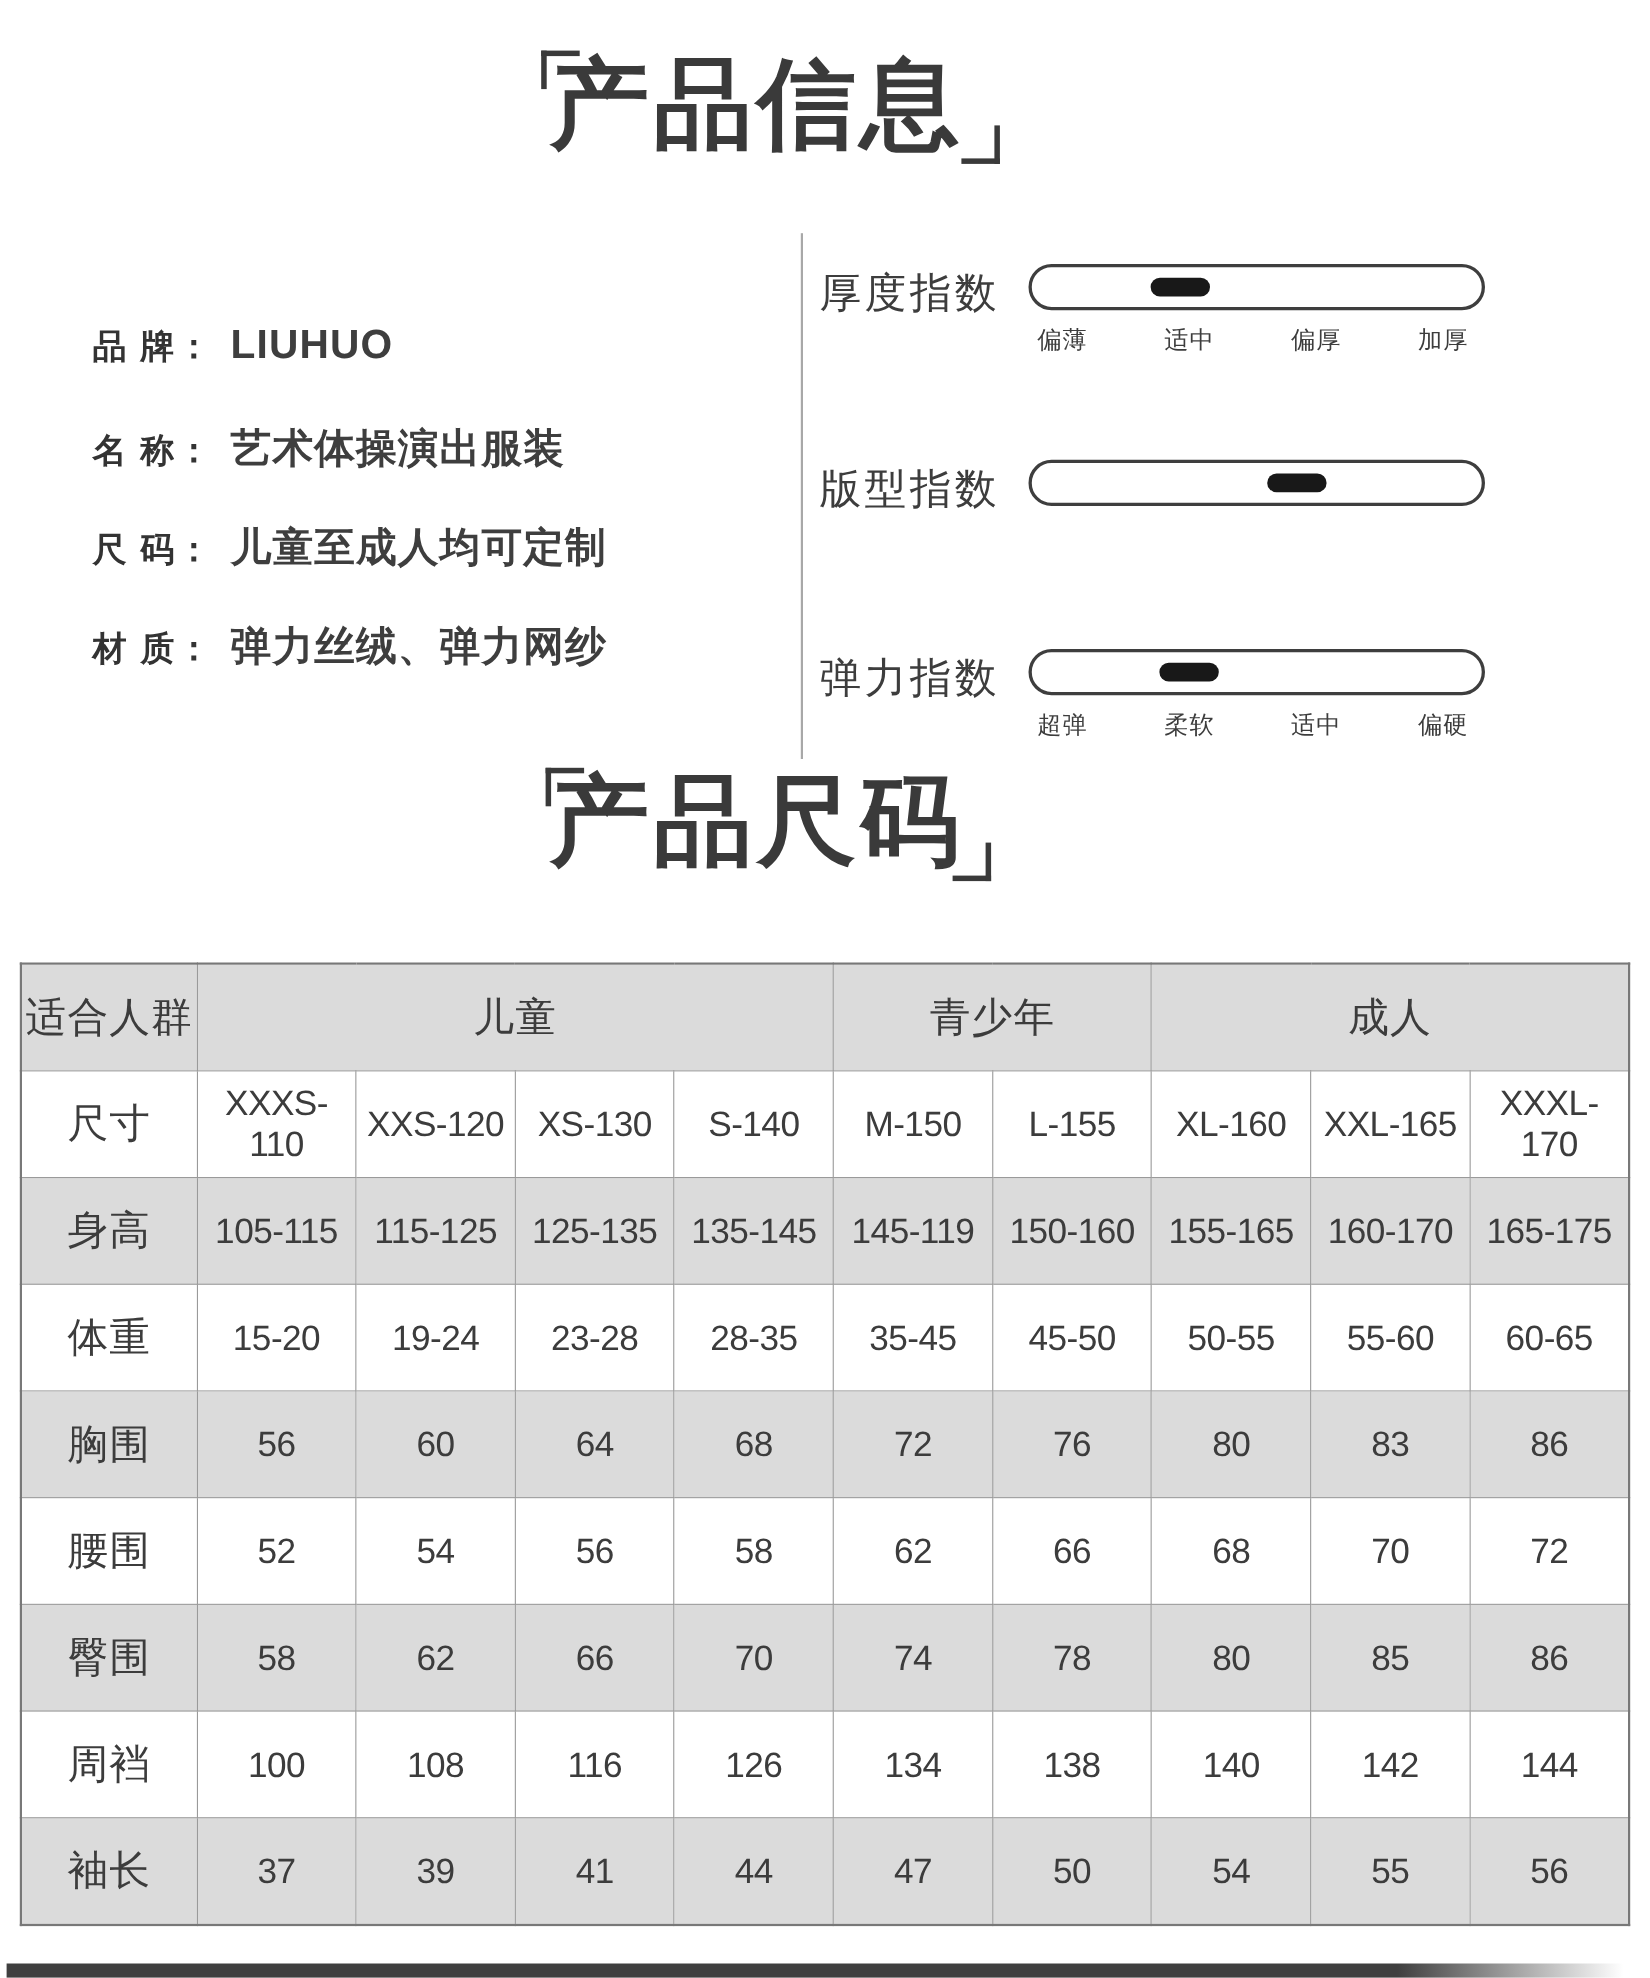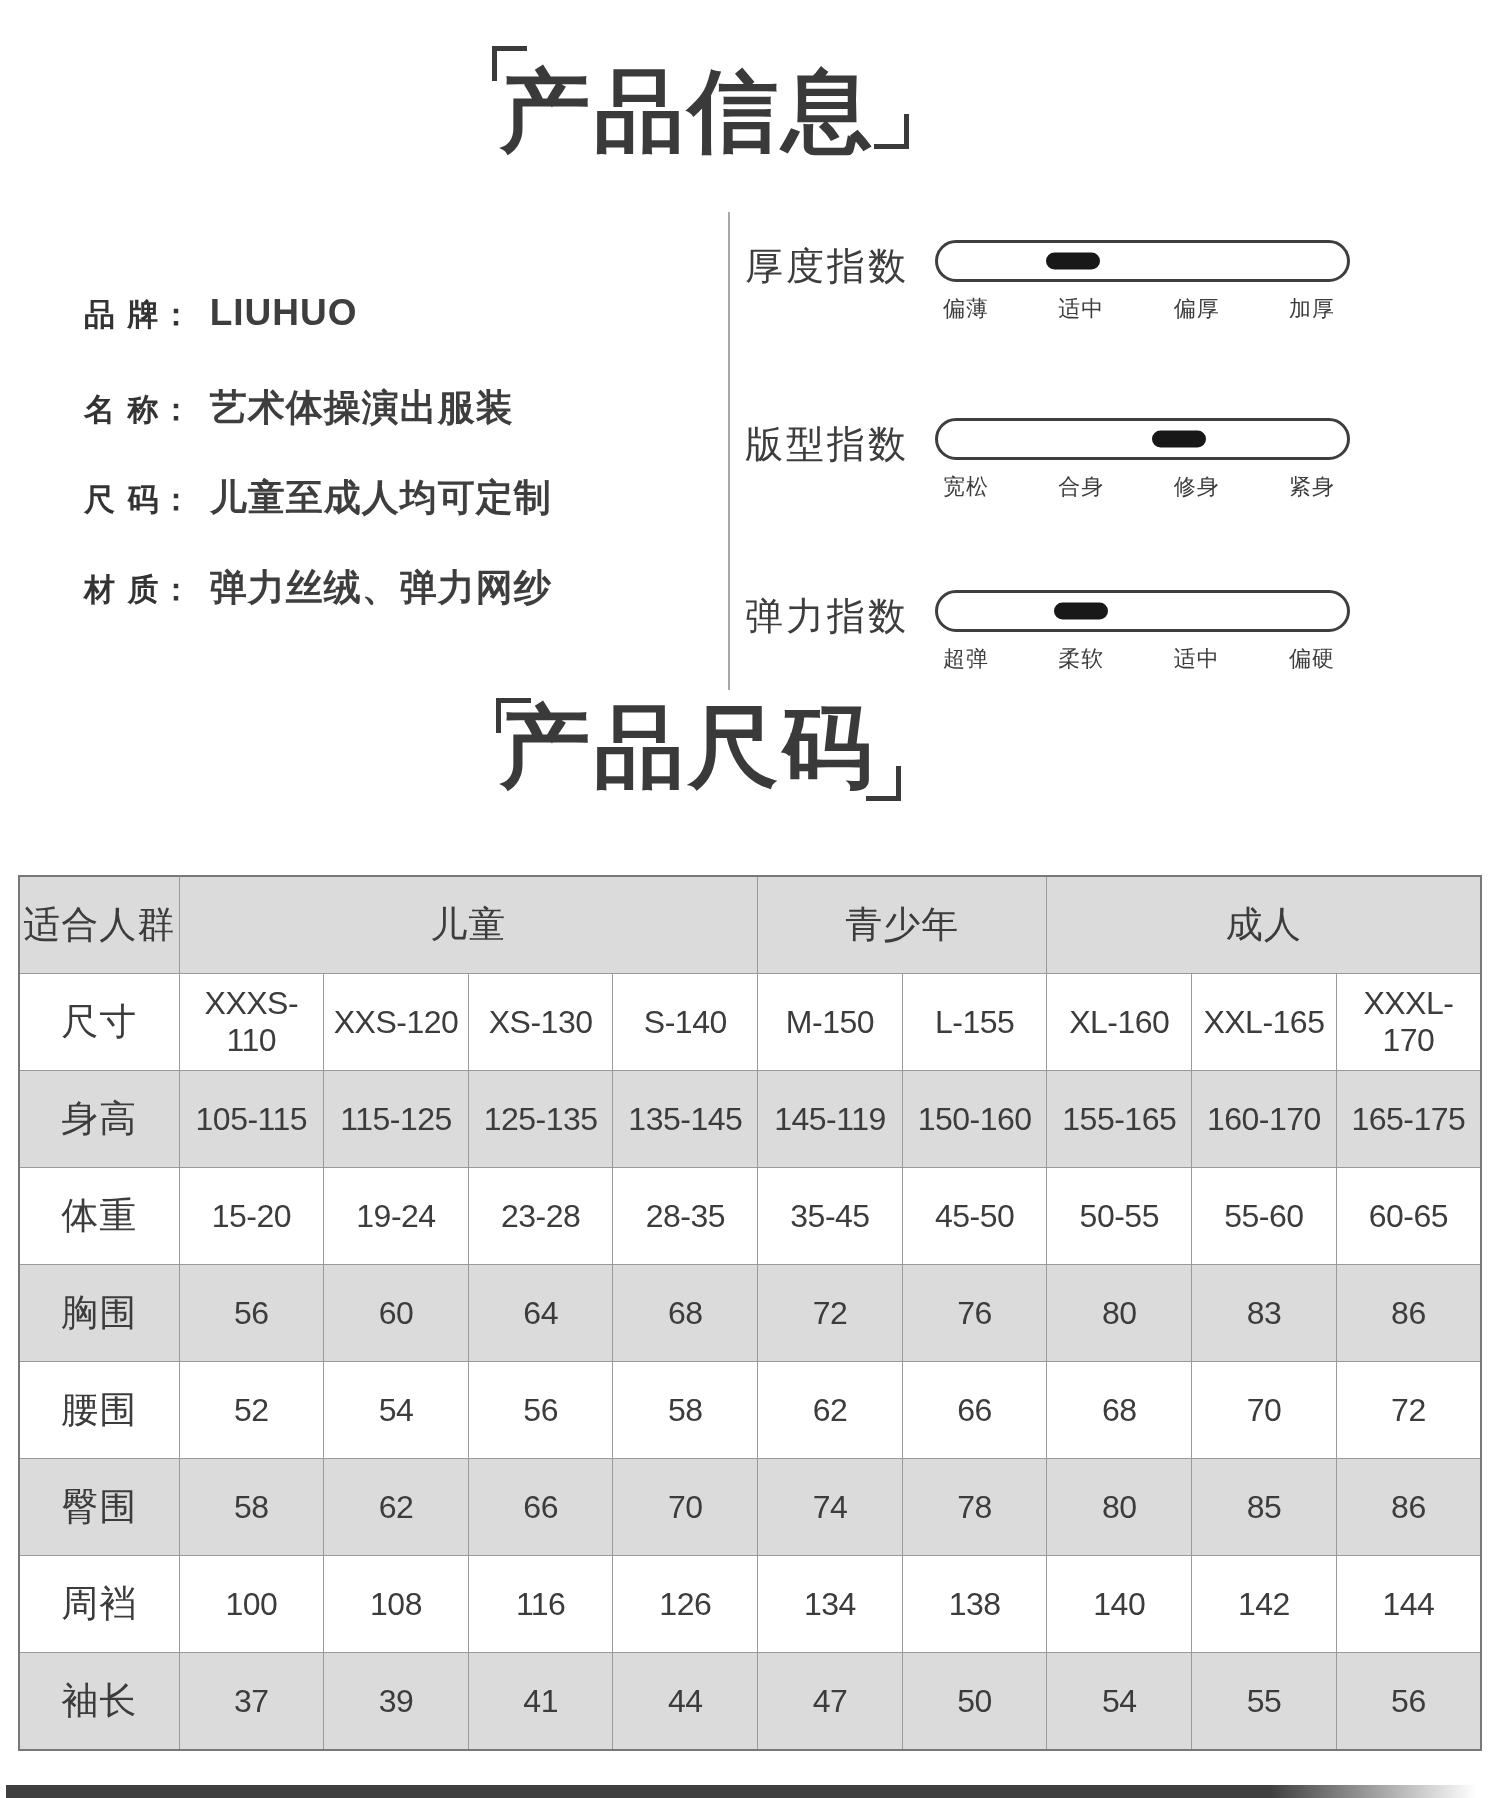--- a/index.html
+++ b/index.html
@@ -5,21 +5,21 @@
   html,body{margin:0;padding:0;}
   body{
     width:1500px;height:1798px;position:relative;background:#ffffff;
     font-family:"Liberation Sans","DejaVu Sans",sans-serif;color:#3b3b3b;overflow:hidden;
   }
   
   .sec-title{
     position:absolute;left:0;width:1376px;text-align:center;
     font-size:90px;font-weight:600;letter-spacing:4px;color:#3a3a3a;line-height:1.05;
   }
-  #title1{top:64px;}
+  #title1{top:48px;}
   #title2{top:700px;}
   .corner{position:absolute;width:30px;height:30px;border:0 solid #3a3a3a;}
   .corner.tl{border-left-width:5px;border-top-width:5px;}
   .corner.br{border-right-width:5px;border-bottom-width:5px;}
   #c1tl{left:492px;top:46px;}
   #c1br{left:874px;top:114px;}
   #c2tl{left:496px;top:698px;}
   #c2br{left:866px;top:766px;}
 
   
@@ -104,26 +104,20 @@
     <span>适中</span>
     <span>偏厚</span>
     <span>加厚</span>
   </div>
 </div>
 
 <div class="slider" id="slider1">
   <span class="s-label">版型指数</span>
   <div class="track">
     <div class="marker" style="left: 59%; background: rgb(24, 24, 24);"></div>
-  </div>
-  <div class="opts">
-    <span>宽松</span>
-    <span>合身</span>
-    <span>修身</span>
-    <span>紧身</span>
   </div>
 </div>
 
 <div class="slider" id="slider2">
   <span class="s-label">弹力指数</span>
   <div class="track">
     <div class="marker" style="left: 35%; background: rgb(24, 24, 24);"></div>
   </div>
   <div class="opts">
     <span>超弹</span>

